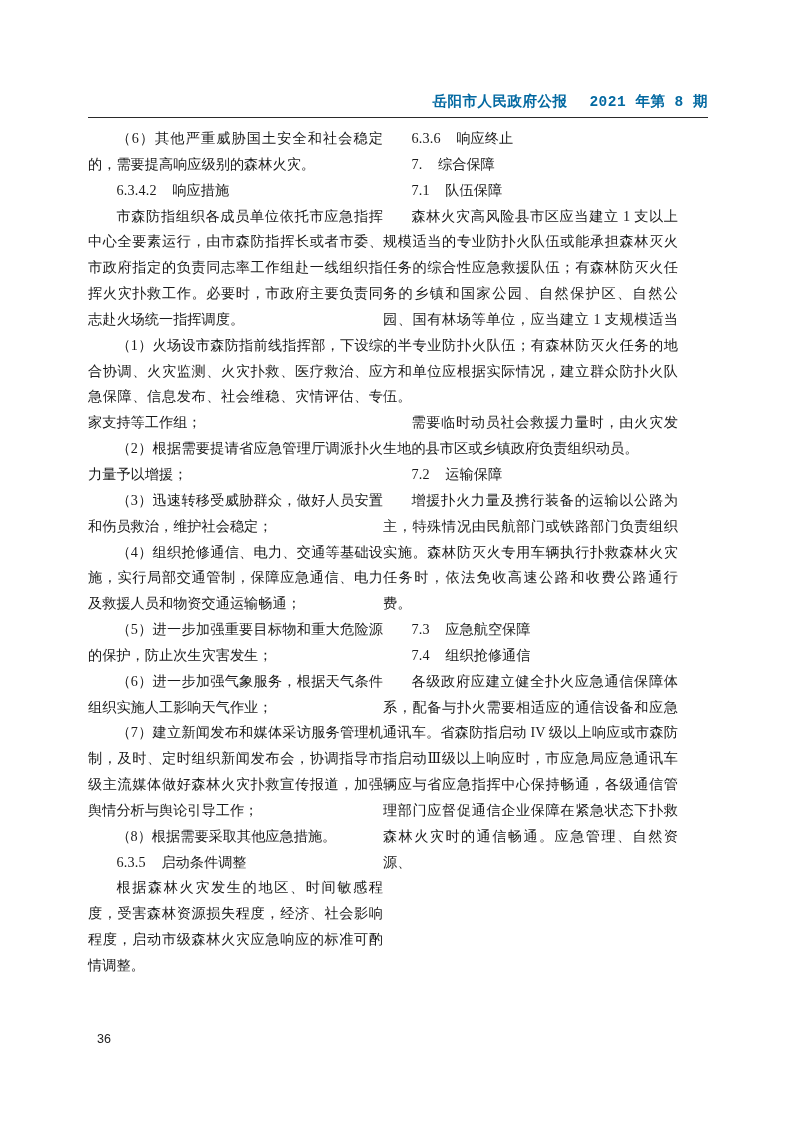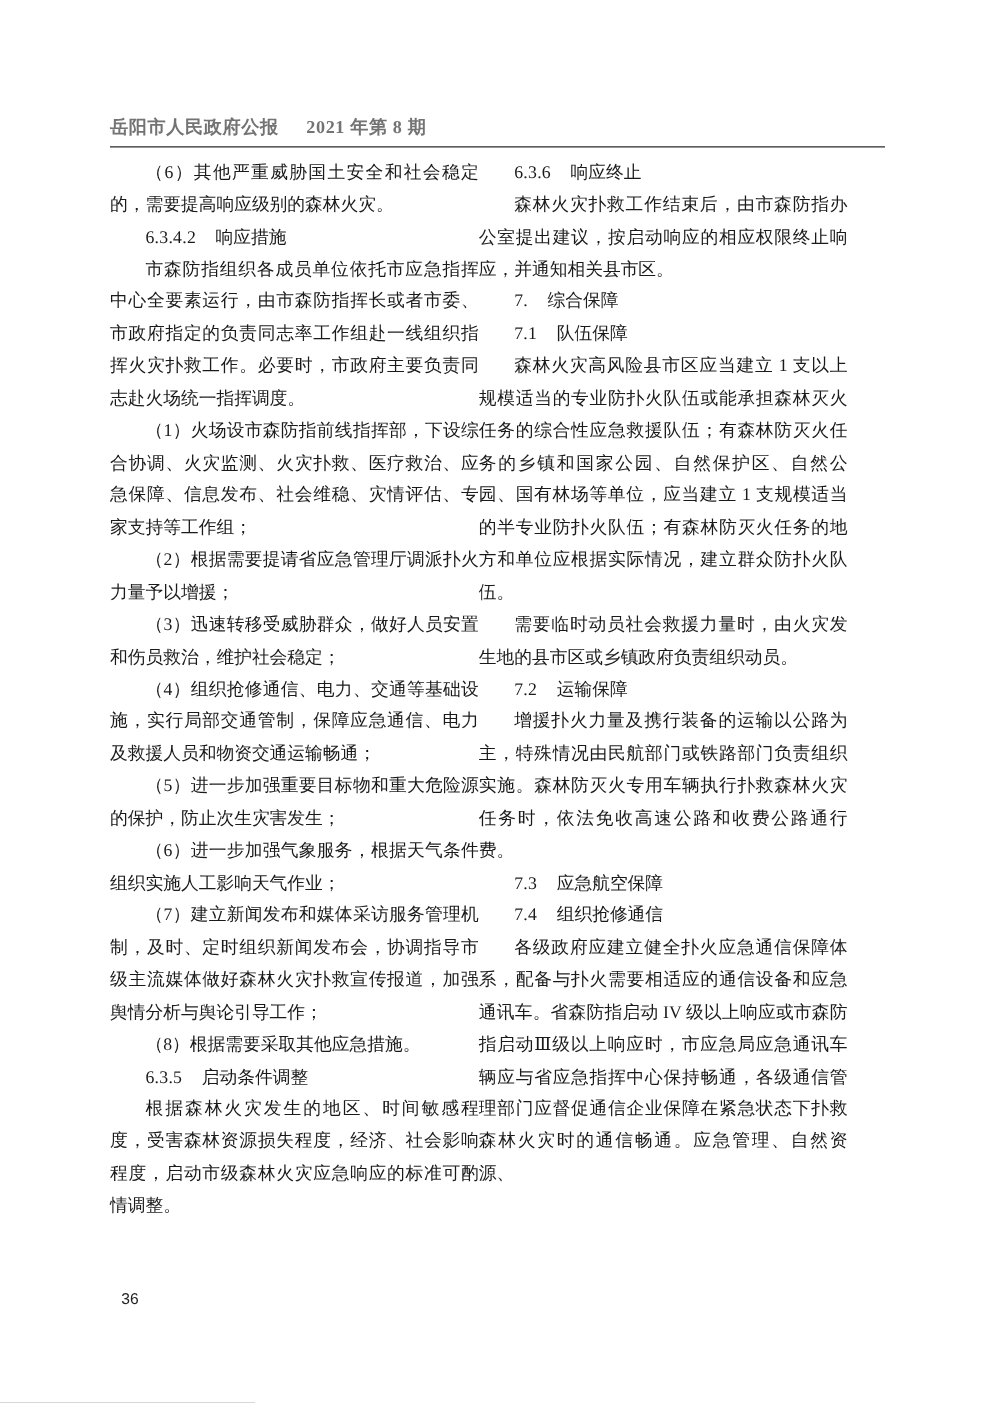--- a/index.html
+++ b/index.html
@@ -16,25 +16,26 @@
     box-sizing: border-box;
     font-family: "Liberation Serif", "DejaVu Serif", serif;
     color: #1a1a1a;
     overflow: hidden;
   }
   .header {
     position: absolute;
     left: 88px;
     top: 92px;
     width: 620px;
-    font-family: Liberation Serif, serif;
+    font-family: Liberation Mono, monospace;
     font-weight: bold;
     font-size: 14.5px;
     letter-spacing: 0.5px;
-    color: #737373;
+    color: #0369a1;
+    text-align: right;
   }
   .header .issue {
     margin-left: 22px;
   }
   .header-rule {
     position: absolute;
     left: 88px;
     top: 117px;
     width: 620px;
     height: 1px;
@@ -100,21 +101,20 @@
         <p>（4）组织抢修通信、电力、交通等基础设施，实行局部交通管制，保障应急通信、电力及救援人员和物资交通运输畅通；</p>
         <p>（5）进一步加强重要目标物和重大危险源的保护，防止次生灾害发生；</p>
         <p>（6）进一步加强气象服务，根据天气条件组织实施人工影响天气作业；</p>
         <p>（7）建立新闻发布和媒体采访服务管理机制，及时、定时组织新闻发布会，协调指导市级主流媒体做好森林火灾扑救宣传报道，加强舆情分析与舆论引导工作；</p>
         <p>（8）根据需要采取其他应急措施。</p>
         <p class="heading"><span class="num">6.3.5</span><span class="gap"></span><span>启动条件调整</span></p>
         <p>根据森林火灾发生的地区、时间敏感程度，受害森林资源损失程度，经济、社会影响程度，启动市级森林火灾应急响应的标准可酌情调整。</p>
       </div>
     <div class="col" id="right-col">
         <p class="heading"><span class="num">6.3.6</span><span class="gap"></span><span>响应终止</span></p>
-        <p>森林火灾扑救工作结束后，由市森防指办公室提出建议，按启动响应的相应权限终止响应，并通知相关县市区。</p>
         <p class="heading"><span class="num">7.</span><span class="gap"></span><span>综合保障</span></p>
         <p class="heading"><span class="num">7.1</span><span class="gap"></span><span>队伍保障</span></p>
         <p>森林火灾高风险县市区应当建立 1 支以上规模适当的专业防扑火队伍或能承担森林灭火任务的综合性应急救援队伍；有森林防灭火任务的乡镇和国家公园、自然保护区、自然公园、国有林场等单位，应当建立 1 支规模适当的半专业防扑火队伍；有森林防灭火任务的地方和单位应根据实际情况，建立群众防扑火队伍。</p>
         <p>需要临时动员社会救援力量时，由火灾发生地的县市区或乡镇政府负责组织动员。</p>
         <p class="heading"><span class="num">7.2</span><span class="gap"></span><span>运输保障</span></p>
         <p>增援扑火力量及携行装备的运输以公路为主，特殊情况由民航部门或铁路部门负责组织实施。森林防灭火专用车辆执行扑救森林火灾任务时，依法免收高速公路和收费公路通行费。</p>
         <p class="heading"><span class="num">7.3</span><span class="gap"></span><span>应急航空保障</span></p>
         <p class="heading"><span class="num">7.4</span><span class="gap"></span><span>组织抢修通信</span></p>
         <p>各级政府应建立健全扑火应急通信保障体系，配备与扑火需要相适应的通信设备和应急通讯车。省森防指启动 IV 级以上响应或市森防指启动Ⅲ级以上响应时，市应急局应急通讯车辆应与省应急指挥中心保持畅通，各级通信管理部门应督促通信企业保障在紧急状态下扑救森林火灾时的通信畅通。应急管理、自然资源、</p>
       </div>

